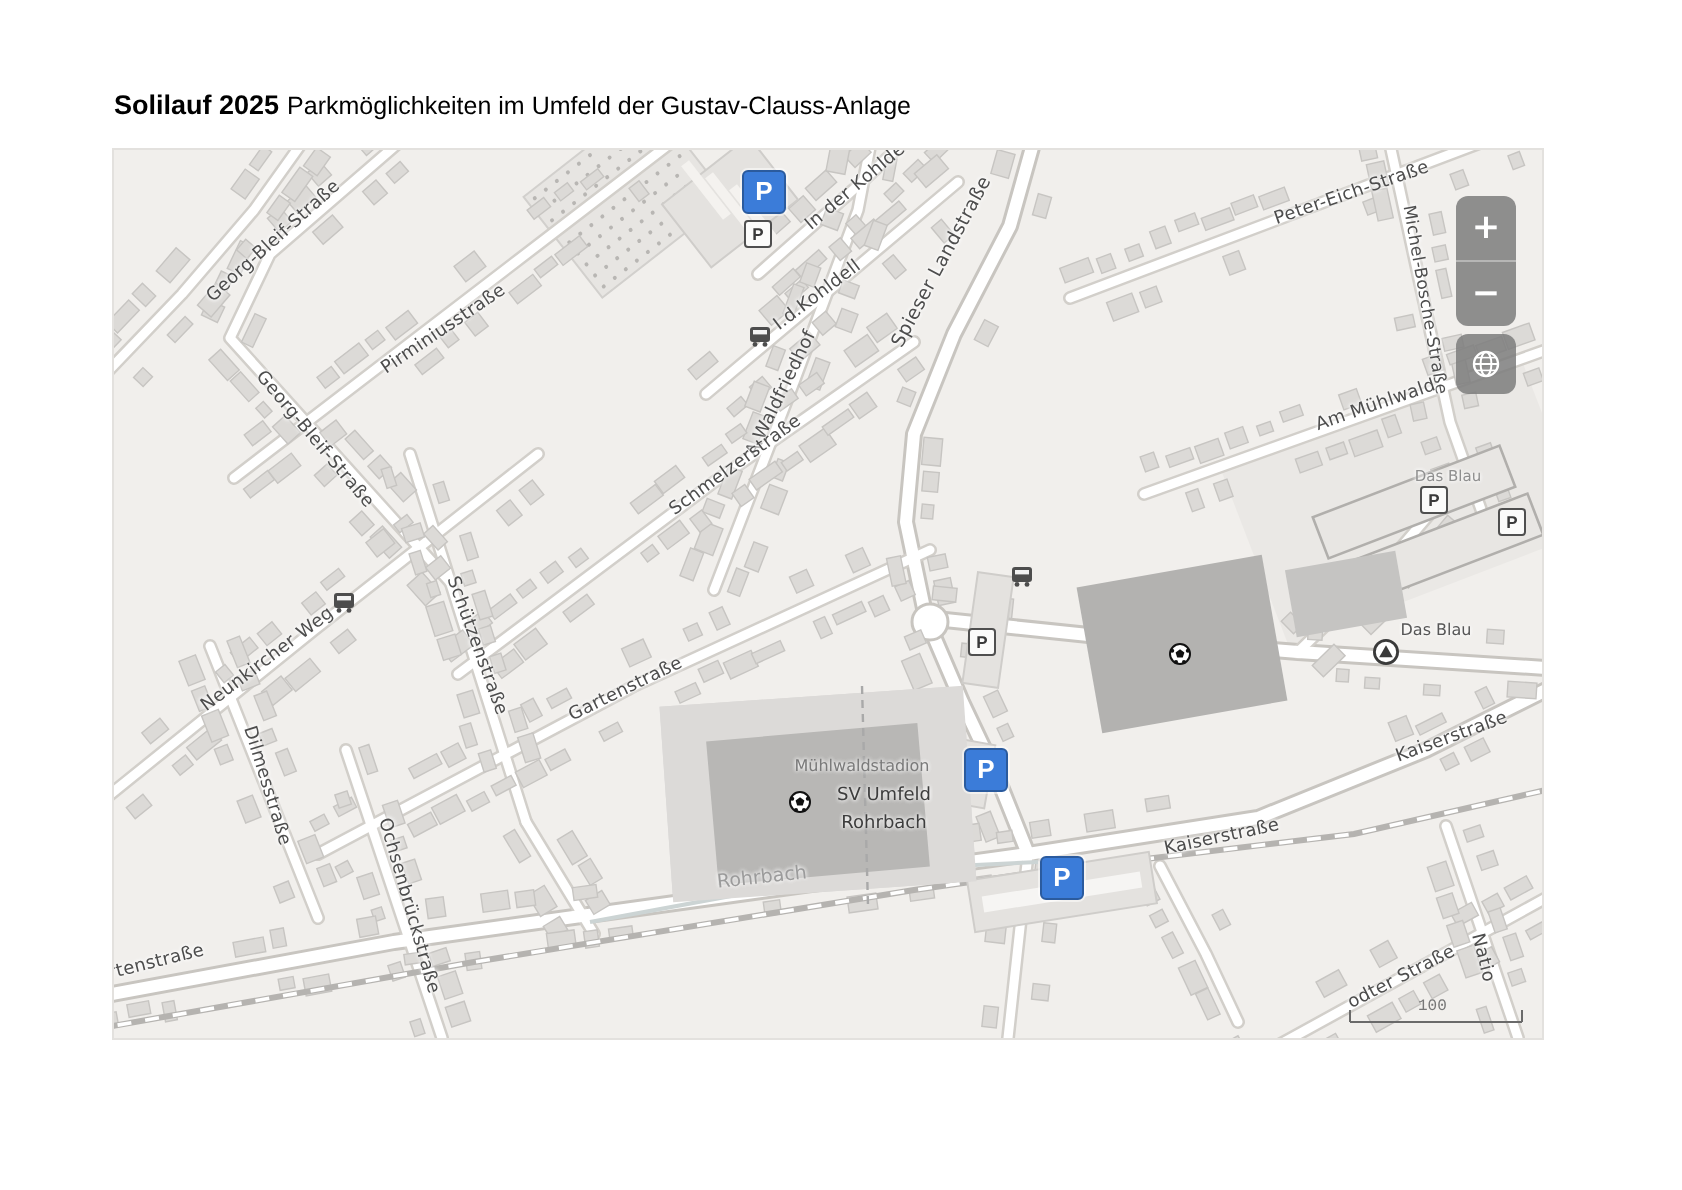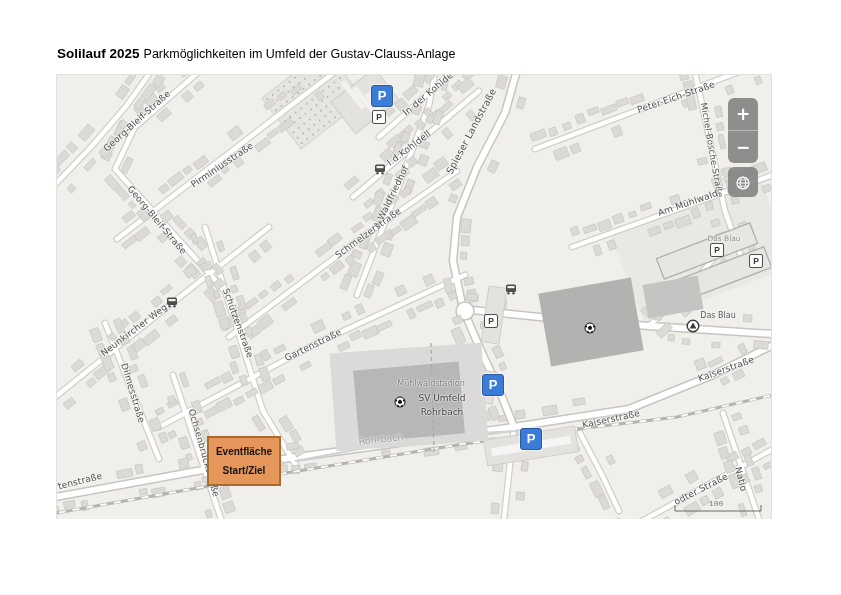--- a/index.html
+++ b/index.html
@@ -1,16 +1,16 @@
 <!DOCTYPE html>
 <html><head>
 <meta charset="utf-8">
 <style>
   html,body{margin:0;padding:0;background:#fff;}
-  .page{position:relative;width:841px;height:519px;background:#ffffff;overflow:hidden;
+  .page{position:relative;width:841px;height:595px;background:#ffffff;overflow:hidden;
         font-family:"Liberation Sans",sans-serif;}
   .title{position:absolute;left:57px;top:44px;white-space:nowrap;color:#000;}
   .title .b{font-weight:bold;font-size:13.5px;}
   .title .r{font-size:12.5px;margin-left:4px;}
 
   .map{position:absolute;left:57px;top:75px;width:714px;height:444px;background:#f1efec;
        overflow:hidden;outline:1px solid #e3e1de;}
   .map svg.base{position:absolute;left:0;top:0;}
 
   .slabel{position:absolute;white-space:nowrap;font-family:"DejaVu Sans",sans-serif;
@@ -673,24 +673,20 @@
           <circle cx="9.9" cy="4.4" r="1" fill="#111"></circle>
           <circle cx="4" cy="10" r="1" fill="#111"></circle>
           <circle cx="8" cy="10" r="1" fill="#111"></circle>
         </svg></div>
 
     <div class="micon" style="left:629px;top:244px"><svg width="14" height="14">
           <circle cx="7" cy="7" r="5.8" fill="#fff" stroke="#3a3a3a" stroke-width="1.4"></circle>
           <polygon points="7,3.6 10.4,9.6 3.6,9.6" fill="#3a3a3a"></polygon>
         </svg></div>
 
-    <div class="eventbox">
-      <span>Eventfläche</span>
-      <span>Start/Ziel</span>
-    </div>
 
     <div class="zoomctl">
       <div class="zbtn top">+</div>
       <div class="zbtn bottom">−</div>
       <div class="zbtn globe"><svg width="16" height="16" viewBox="0 0 16 16">
             <circle cx="8" cy="8" r="6" fill="none" stroke="#fff" stroke-width="1.2"></circle>
             <ellipse cx="8" cy="8" rx="2.7" ry="6" fill="none" stroke="#fff" stroke-width="1"></ellipse>
             <line x1="2" y1="8" x2="14" y2="8" stroke="#fff" stroke-width="1"></line>
             <line x1="3" y1="4.8" x2="13" y2="4.8" stroke="#fff" stroke-width=".8"></line>
             <line x1="3" y1="11.2" x2="13" y2="11.2" stroke="#fff" stroke-width=".8"></line>

